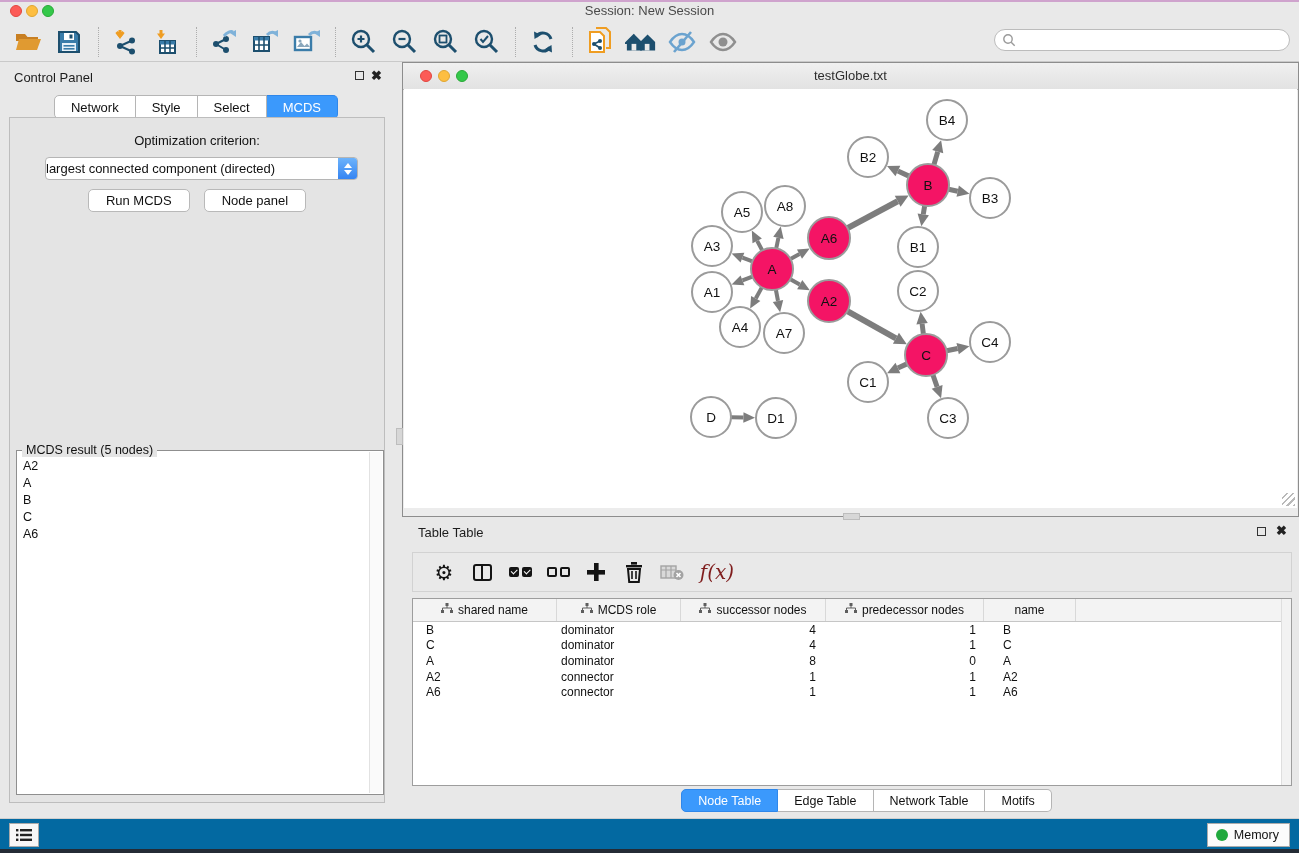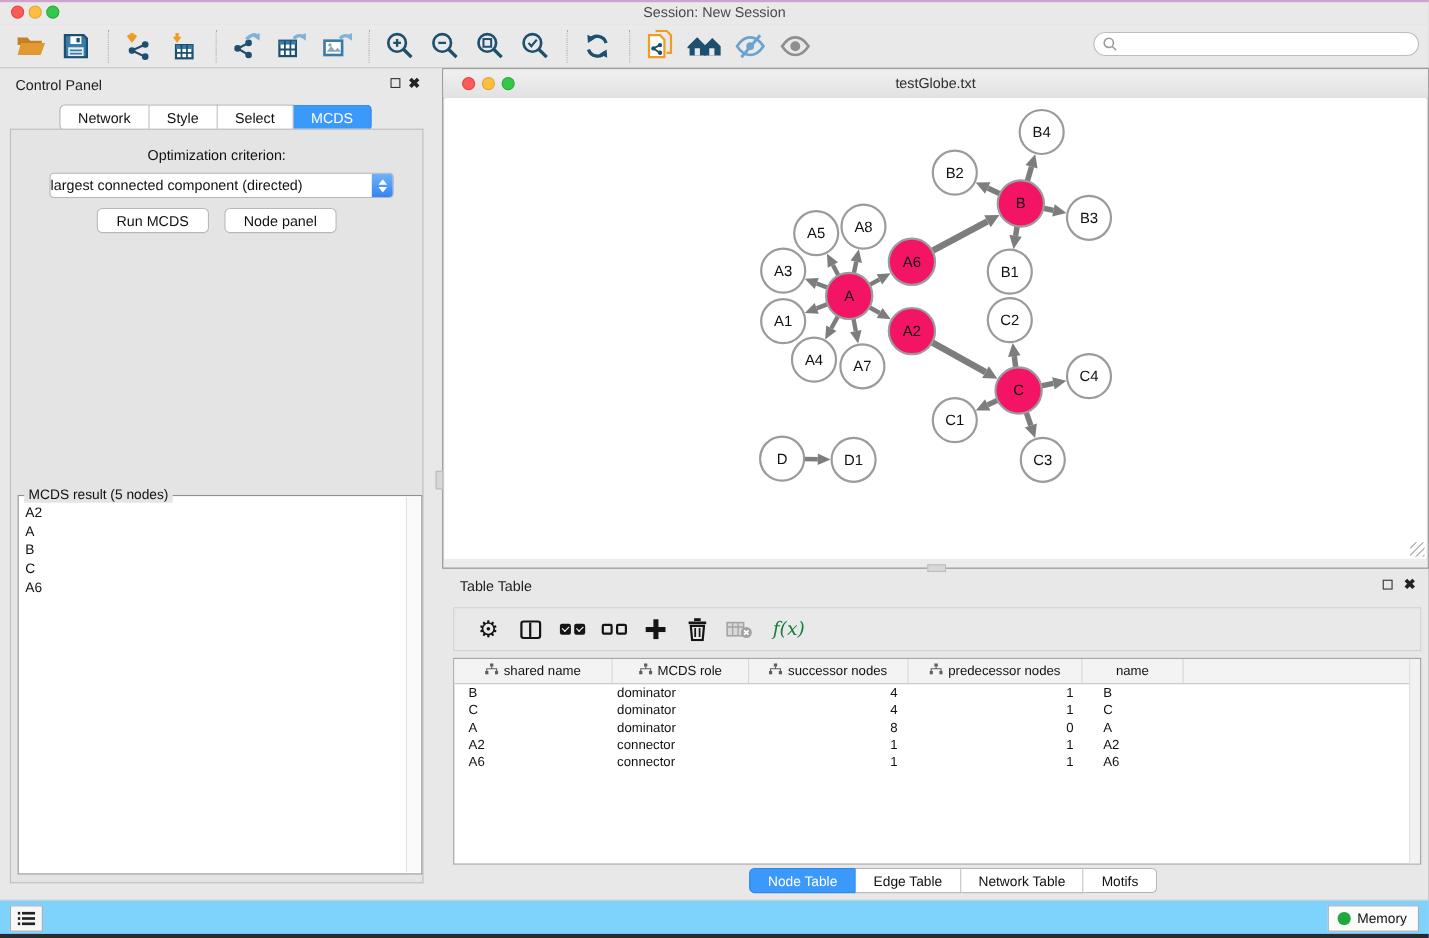--- a/index.html
+++ b/index.html
@@ -72,33 +72,33 @@
   .tpi{display:flex;align-items:center;justify-content:center;width:30px;height:30px;margin-right:8px;flex:none;}
   .gearchar{font-size:21px;color:#141414;line-height:1;}
   .colicon{width:19px;height:17px;border:2.5px solid #141414;border-radius:3px;box-sizing:border-box;position:relative;}
   .colicon::after{content:"";position:absolute;left:50%;top:0;bottom:0;width:2.5px;margin-left:-1.25px;background:#141414;}
   .ckpair{display:flex;gap:3px;}
   .ckbox{width:10px;height:10px;border-radius:2px;}
   .ckbox.on{background:#141414;position:relative;}
   .ckbox.on::after{content:"";position:absolute;left:2px;top:2.2px;width:5px;height:2.5px;border-left:1.6px solid #fff;
                    border-bottom:1.6px solid #fff;transform:rotate(-45deg);}
   .ckbox.off{border:2px solid #141414;box-sizing:border-box;background:#e9e9e9;}
-  .fx{font-family:"DejaVu Serif",serif;font-style:italic;font-size:17px;color:#15803d;}
+  .fx{font-family:"DejaVu Serif",serif;font-style:italic;font-size:20px;color:#7f1d1d;}
   .ttable{position:absolute;left:10px;top:80px;width:880px;height:188px;background:#fff;border:1px solid #9d9d9d;
           box-sizing:border-box;overflow:hidden;}
   .thead{display:flex;height:22px;background:#f3f3f3;border-bottom:1px solid #c6c6c6;}
   .th{display:flex;align-items:center;justify-content:center;gap:5px;font-size:12px;color:#111;
       border-right:1px solid #d8d8d8;box-sizing:border-box;flex:none;}
   .tr{display:flex;height:15.6px;align-items:center;}
   .td{font-size:12px;color:#111;box-sizing:border-box;flex:none;white-space:nowrap;}
   .ttable .vscroll{position:absolute;right:0;top:0;bottom:0;width:9px;background:#f2f2f2;border-left:1px solid #dedede;}
   .tp-tabs{position:absolute;left:16px;top:271px;width:100%;display:flex;justify-content:center;}
   .tp-tabs .seg{height:21px;font-size:12.5px;}
   
-  .statusbar{position:absolute;left:0;top:818px;width:1299px;height:31px;background:#7dd3fc;border-top:1px solid #cfcfcf;}
+  .statusbar{position:absolute;left:0;top:818px;width:1299px;height:31px;background:#0369a1;border-top:1px solid #cfcfcf;}
   .listbtn{position:absolute;left:9px;top:4px;width:30px;height:24px;background:#f7f7f7;border:1px solid #a9a9a9;
            display:flex;align-items:center;justify-content:center;box-sizing:border-box;}
   .membtn{position:absolute;right:9px;top:4px;height:24px;padding:0 10px 0 8px;background:#fbfbfb;border:1px solid #ababab;
           display:flex;align-items:center;gap:6px;font-size:12.5px;color:#111;box-sizing:border-box;}
   .memdot{width:12px;height:12px;border-radius:50%;background:#1fa83c;}
   .deskstrip{position:absolute;left:0;top:849px;width:1299px;height:4px;background:#242b35;}
 </style>
 </head>
 <body>
 

